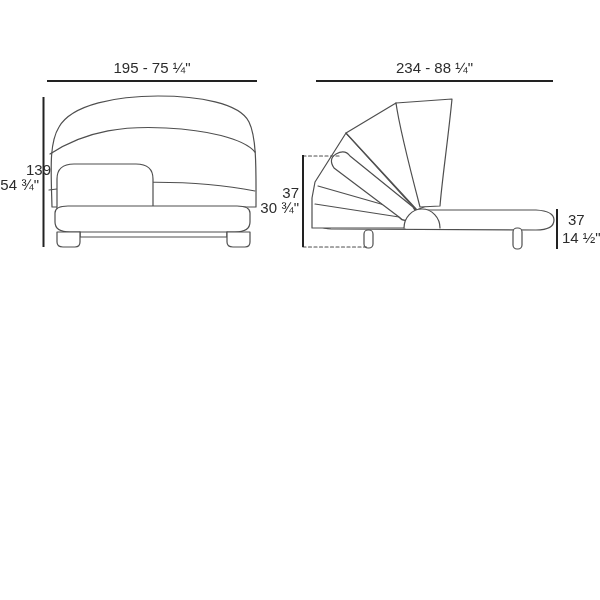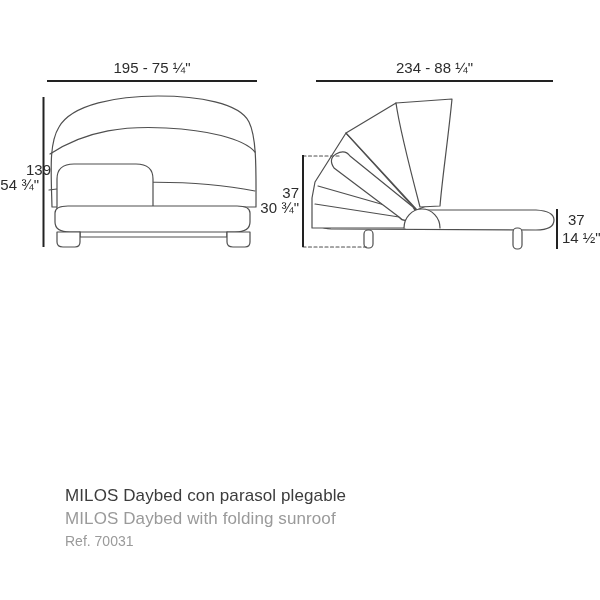--- a/index.html
+++ b/index.html
@@ -118,19 +118,14 @@
   <div class="dim-label dim-right" style="left:0px; top:177px; width:39px;">54 ¾"</div>
 
   <div class="dim-label dim-center" style="left:316px; top:60px; width:237px;">234 - 88 ¼"</div>
 
   <div class="dim-label dim-right" style="left:200px; top:185px; width:99px;">37</div>
   <div class="dim-label dim-right" style="left:200px; top:200px; width:99px;">30 ¾"</div>
 
   <div class="dim-label dim-left" style="left:568px; top:212px; width:38px;">37</div>
   <div class="dim-label dim-left" style="left:562px; top:230px; width:38px;">14 ½"</div>
 
-  <div class="caption">
-    <div class="title-es">MILOS Daybed con parasol plegable</div>
-    <div class="title-en">MILOS Daybed with folding sunroof</div>
-    <div class="ref">Ref. 70031</div>
-  </div>
 
 </div>
 
 </body></html>

